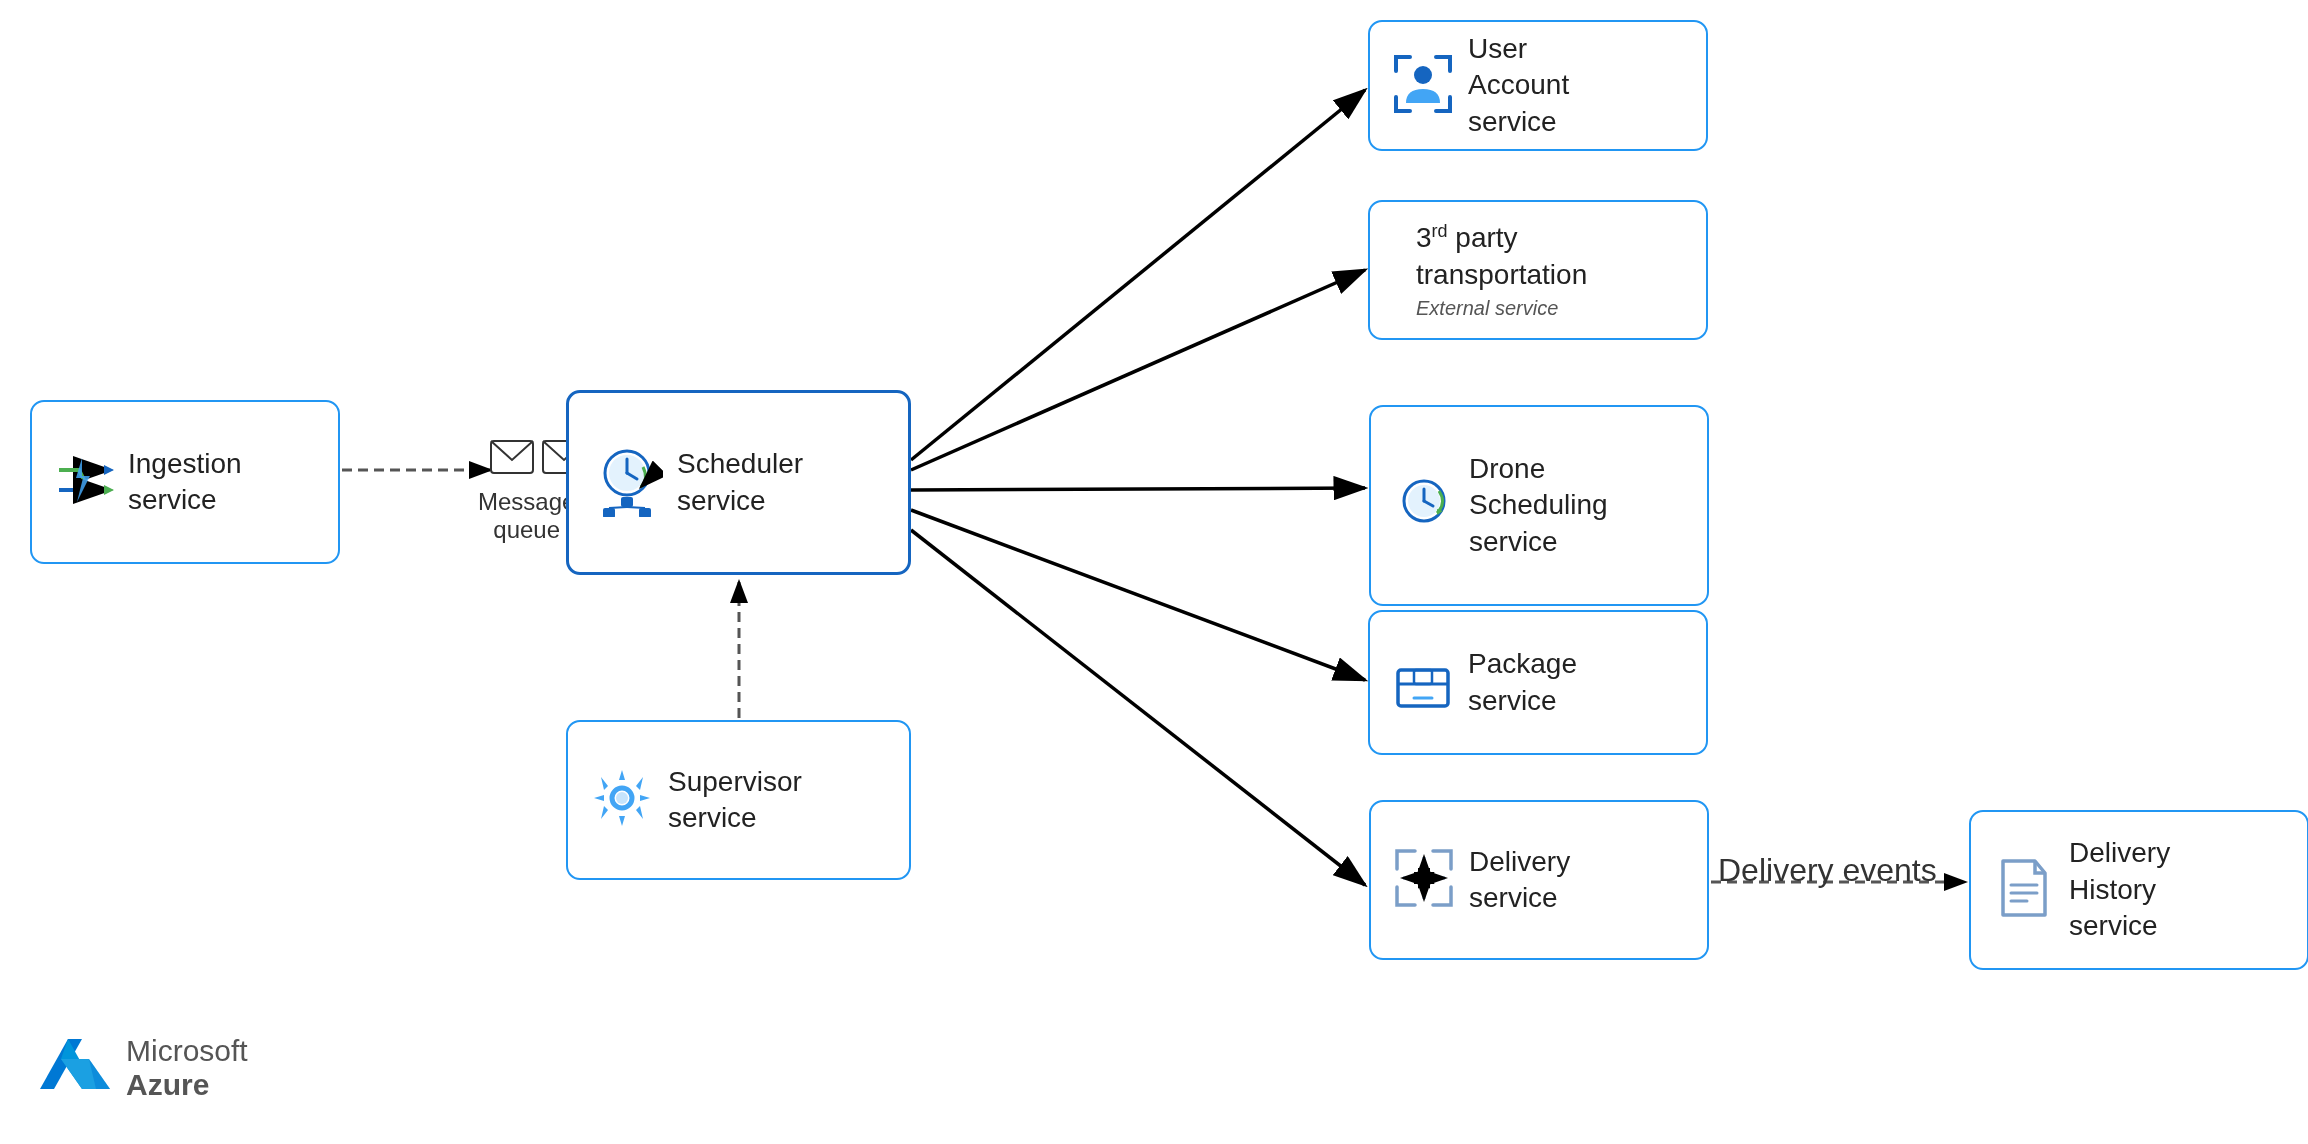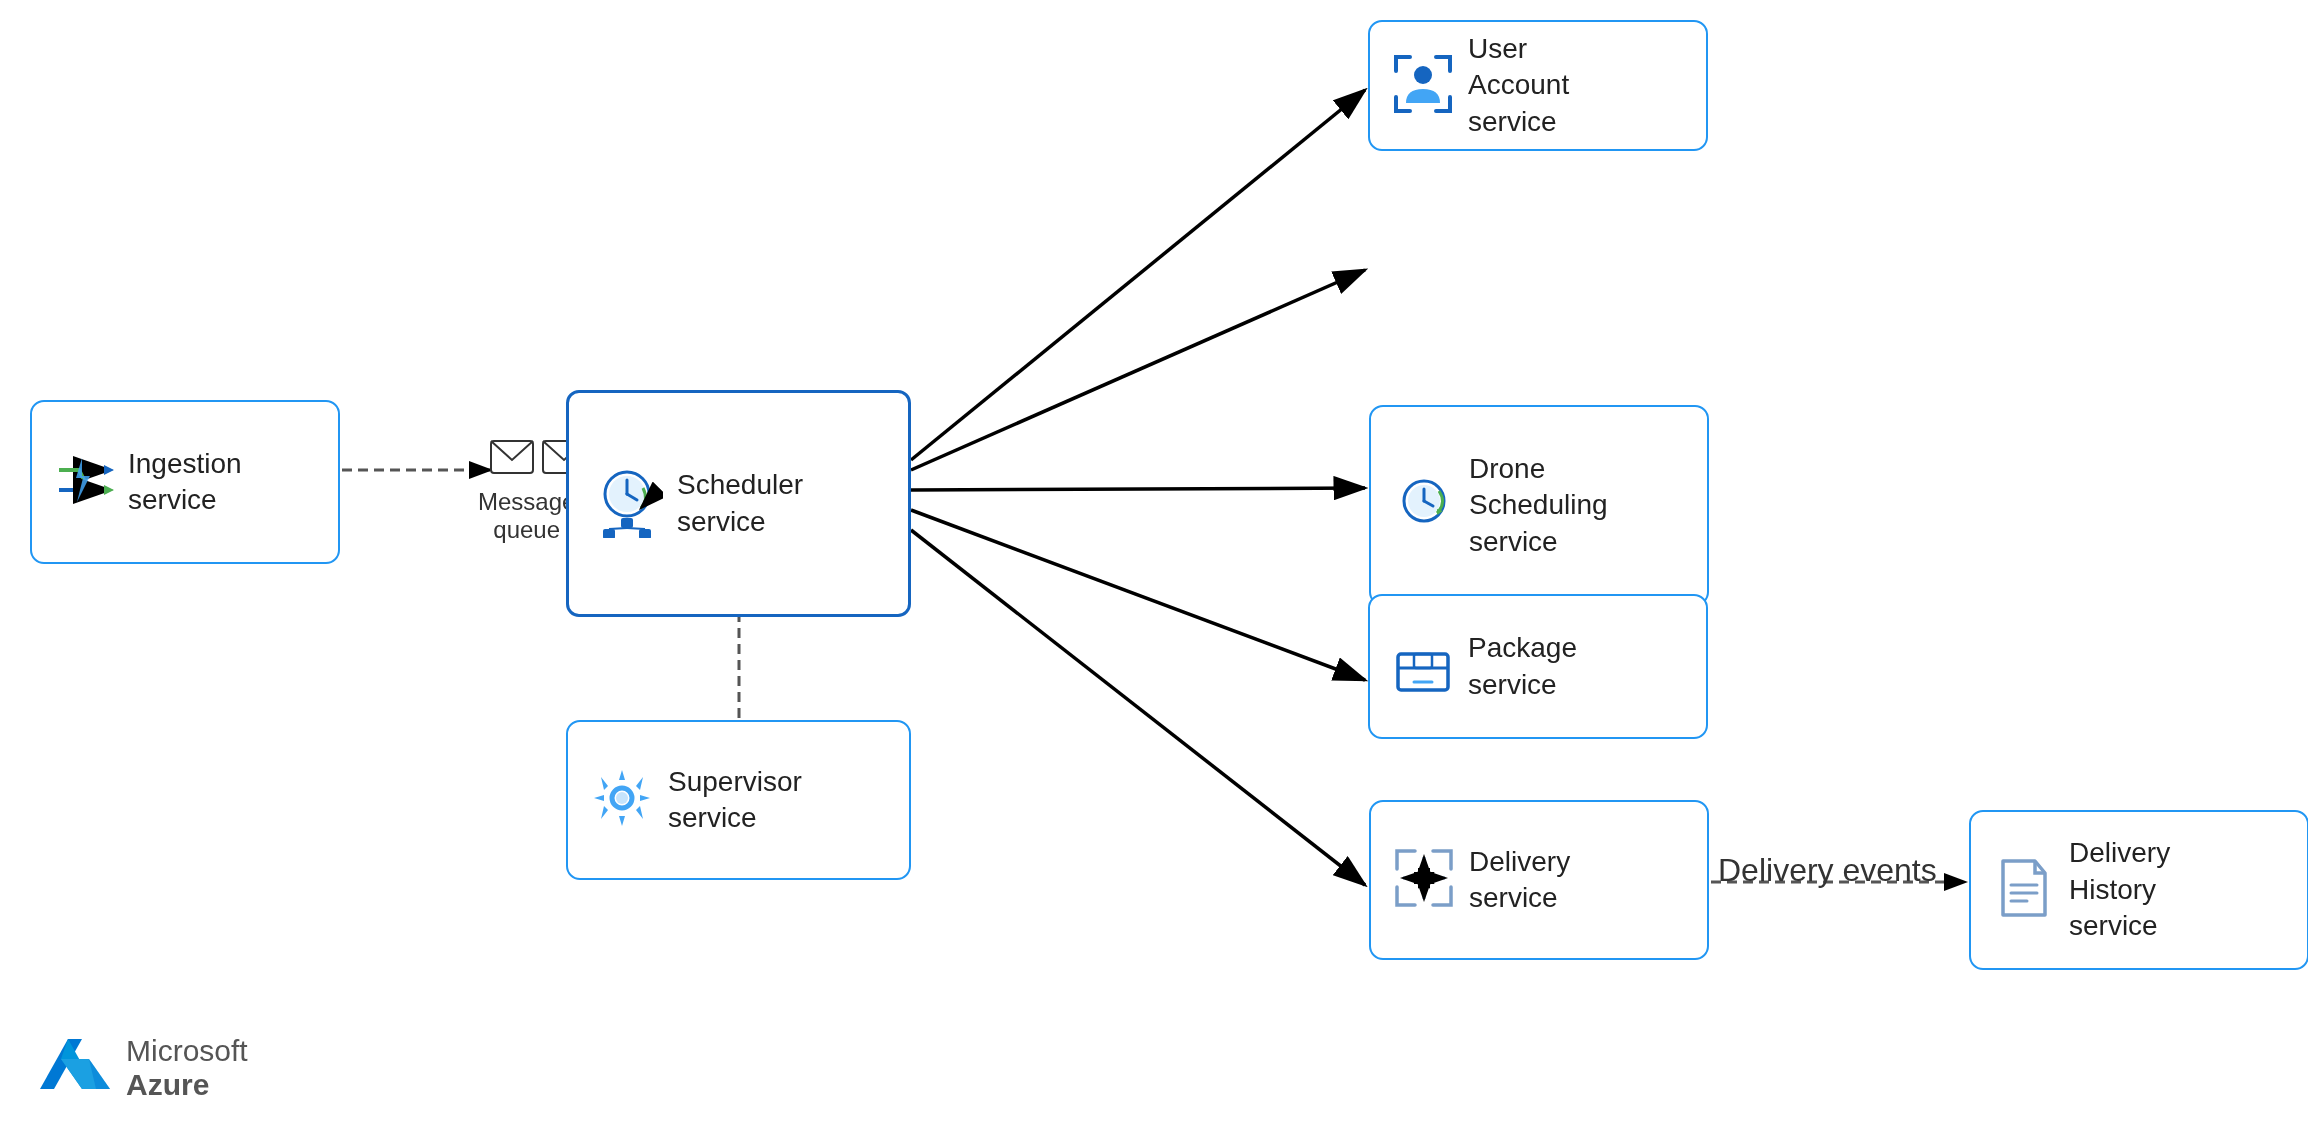--- a/index.html
+++ b/index.html
@@ -154,21 +154,21 @@
         <polyline points="5,20 25,20 35,40 55,40" fill="none" stroke="#4CAF50" stroke-width="4" marker-end="url(#arrowhead)"></polyline>
         <polygon points="50,15 60,20 50,25" fill="#1565C0"></polygon>
         <polygon points="50,35 60,40 50,45" fill="#4CAF50"></polygon>
 
         <polygon points="28,8 22,28 29,28 23,52 36,26 28,26" fill="#42A5F5" opacity="0.85"></polygon>
       </svg>
     </div>
     <div class="service-label">Ingestion<br>service</div>
   </div>
 
-  <div class="service-box large" style="left:566px; top:390px; width:345px; height:227px;border-radius:13px;">
+  <div class="service-box large" style="left:566px; top:390px; width:345px; height:185px;">
     <div class="icon-area">
       <svg width="72" height="72" viewBox="0 0 72 72">
 
         <circle cx="36" cy="28" r="22" fill="white" stroke="#1565C0" stroke-width="3"></circle>
         <circle cx="36" cy="28" r="18" fill="#E3F2FD"></circle>
         <line x1="36" y1="28" x2="36" y2="14" stroke="#1565C0" stroke-width="3" stroke-linecap="round"></line>
         <line x1="36" y1="28" x2="46" y2="34" stroke="#1565C0" stroke-width="3" stroke-linecap="round"></line>
 
         <path d="M52,22 Q58,34 50,42" fill="none" stroke="#4CAF50" stroke-width="3" marker-end="url(#arrowhead)"></path>
 
@@ -206,38 +206,48 @@
         <polyline points="4,44 4,58 18,58" fill="none" stroke="#1565C0" stroke-width="4" stroke-linecap="round"></polyline>
         <polyline points="44,58 58,58 58,44" fill="none" stroke="#1565C0" stroke-width="4" stroke-linecap="round"></polyline>
 
         <circle cx="31" cy="22" r="9" fill="#1565C0"></circle>
         <path d="M14,50 Q14,36 31,36 Q48,36 48,50" fill="#42A5F5"></path>
       </svg>
     </div>
     <div class="service-label">User<br>Account<br>service</div>
   </div>
 
+  <div class="service-box" style="left:1368px; top:200px; width:340px; height:140px;">
+    <div class="icon-area">
+      
+      <svg width="10" height="10" viewBox="0 0 10 10"></svg>
+    </div>
+    <div style="display:flex; flex-direction:column; gap:4px;">
+      <div class="service-label">3<sup style="font-size:18px;">rd</sup> party<br>transportation</div>
+      <div class="external-label" style="position:static; font-size:20px; font-style:italic; color:#555;">External service</div>
+    </div>
+  </div>
 
   <div class="service-box" style="left:1369px; top:405px; width:340px; height:201px;">
     <div class="icon-area">
       <svg width="62" height="62" viewBox="0 0 62 62">
 
         <circle cx="31" cy="28" r="20" fill="white" stroke="#1565C0" stroke-width="3"></circle>
         <circle cx="31" cy="28" r="16" fill="#E3F2FD"></circle>
         <line x1="31" y1="28" x2="31" y2="16" stroke="#1565C0" stroke-width="3" stroke-linecap="round"></line>
         <line x1="31" y1="28" x2="40" y2="33" stroke="#1565C0" stroke-width="3" stroke-linecap="round"></line>
 
         <path d="M46,18 Q54,30 44,40" fill="none" stroke="#4CAF50" stroke-width="3"></path>
         <polygon points="44,36 44,42 50,38" fill="#4CAF50"></polygon>
       </svg>
     </div>
     <div class="service-label">Drone<br>Scheduling<br>service</div>
   </div>
 
-  <div class="service-box" style="left:1368px; top:594px; width:340px; height:145px;">
+  <div class="service-box" style="left:1368px; top:610px; width:340px; height:145px;">
     <div class="icon-area">
       <svg width="62" height="62" viewBox="0 0 62 62">
 
         <rect x="6" y="20" width="50" height="36" rx="3" fill="none" stroke="#1565C0" stroke-width="3.5"></rect>
         <line x1="6" y1="34" x2="56" y2="34" stroke="#1565C0" stroke-width="3"></line>
         <rect x="22" y="20" width="18" height="14" rx="2" fill="none" stroke="#1565C0" stroke-width="2.5"></rect>
         <line x1="6" y1="22" x2="6" y2="56" stroke="#1565C0" stroke-width="0"></line>
 
         <line x1="22" y1="48" x2="40" y2="48" stroke="#42A5F5" stroke-width="3" stroke-linecap="round"></line>
       </svg>

